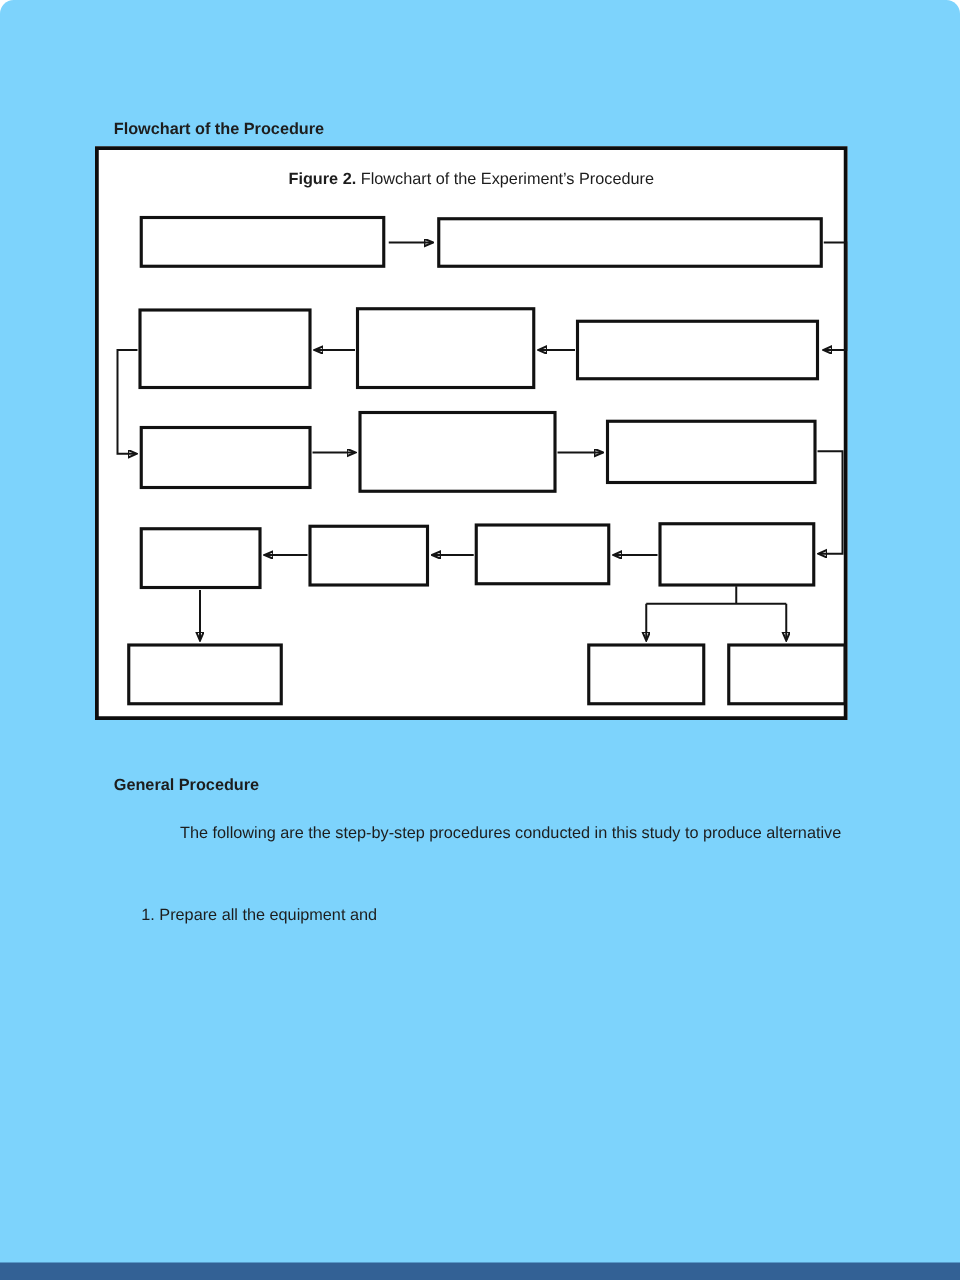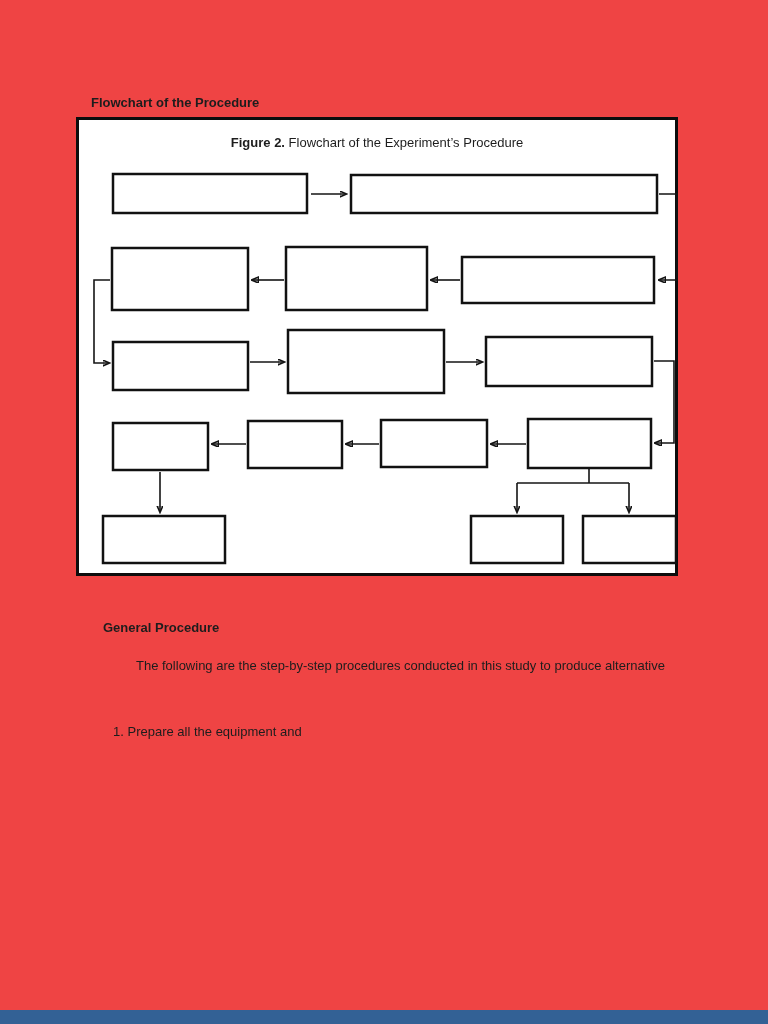--- a/index.html
+++ b/index.html
@@ -1,19 +1,19 @@
 <!DOCTYPE html>
 <html><head>
 <meta charset="utf-8">
 <style>
   * { margin: 0; padding: 0; box-sizing: border-box; }
   html, body { width: 768px; height: 1024px; background: #ffffff; overflow: hidden; }
   body { font-family: "Liberation Sans", sans-serif; color: #1d1d1d; position: relative; }
 
-  .page { position: absolute; inset: 0; background: #ef4444; }
+  .page { position: absolute; inset: 0; background: #7dd3fc; border-radius: 11px; }
 
   .doc-heading {
     position: absolute; left: 91px; top: 95px;
     font-size: 13px; font-weight: bold; white-space: nowrap;
   }
 
   .figure-frame {
     position: absolute; left: 76px; top: 117px;
     width: 602px; height: 459px;
     border: 3px solid #0d0d0d; background: #ffffff;
@@ -23,27 +23,27 @@
     text-align: center; font-size: 13px; white-space: nowrap;
   }
   .figure-caption .cap-label { font-weight: bold; }
 
   .flow-svg { position: absolute; left: 0; top: 0; width: 615px; height: 453px; }
   .flow-svg rect { fill: #ffffff; stroke: #111111; stroke-width: 2.5px; }
   .flow-svg path { fill: none; stroke: #141414; stroke-width: 1.6px; }
 
   .section-heading {
     position: absolute; left: 91px; top: 620px;
-    font-size: 13px; font-weight: bold; white-space: nowrap; margin-left: 12px;
+    font-size: 13px; font-weight: bold; white-space: nowrap;
   }
   .body-paragraph {
     position: absolute; left: 91px; top: 655px; width: 590px;
     font-size: 13px; line-height: 22px;
   }
-  .body-paragraph .line1 { padding-left: 45px; white-space: nowrap; }
+  .body-paragraph .line1 { padding-left: 45px; white-space: nowrap; text-align: center; }
   .body-paragraph .line2 { white-space: nowrap; }
 
   .list-item { position: absolute; left: 113px; top: 724px; font-size: 13px; white-space: nowrap; }
   .list-item .num { display: inline-block; }
   .list-item .txt { display: inline-block; margin-left: 0; }
 
   .viewer-footer-bar {
     position: absolute; left: 0; right: 0; bottom: 0; height: 14px;
     background: #336195;
   }

